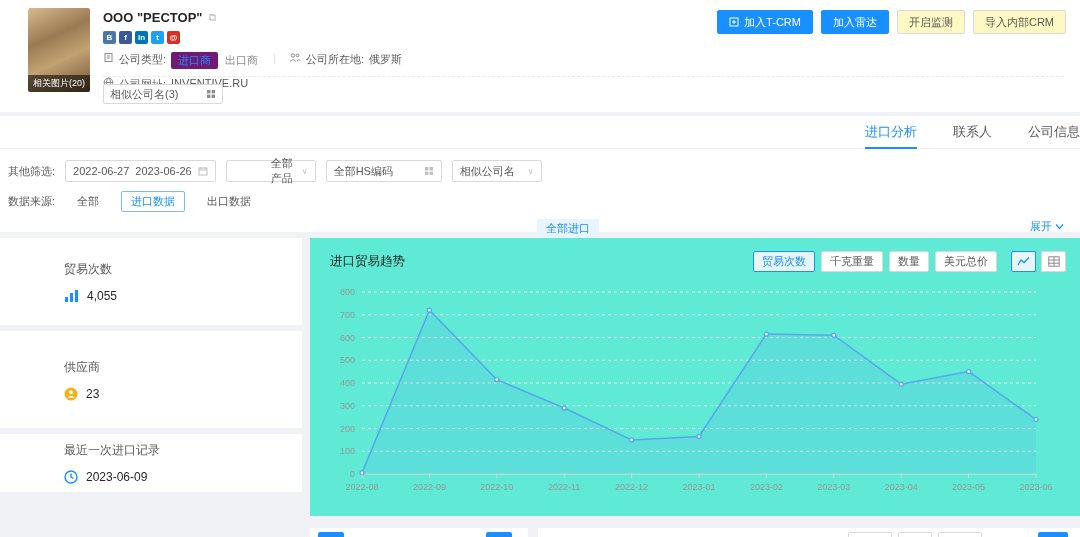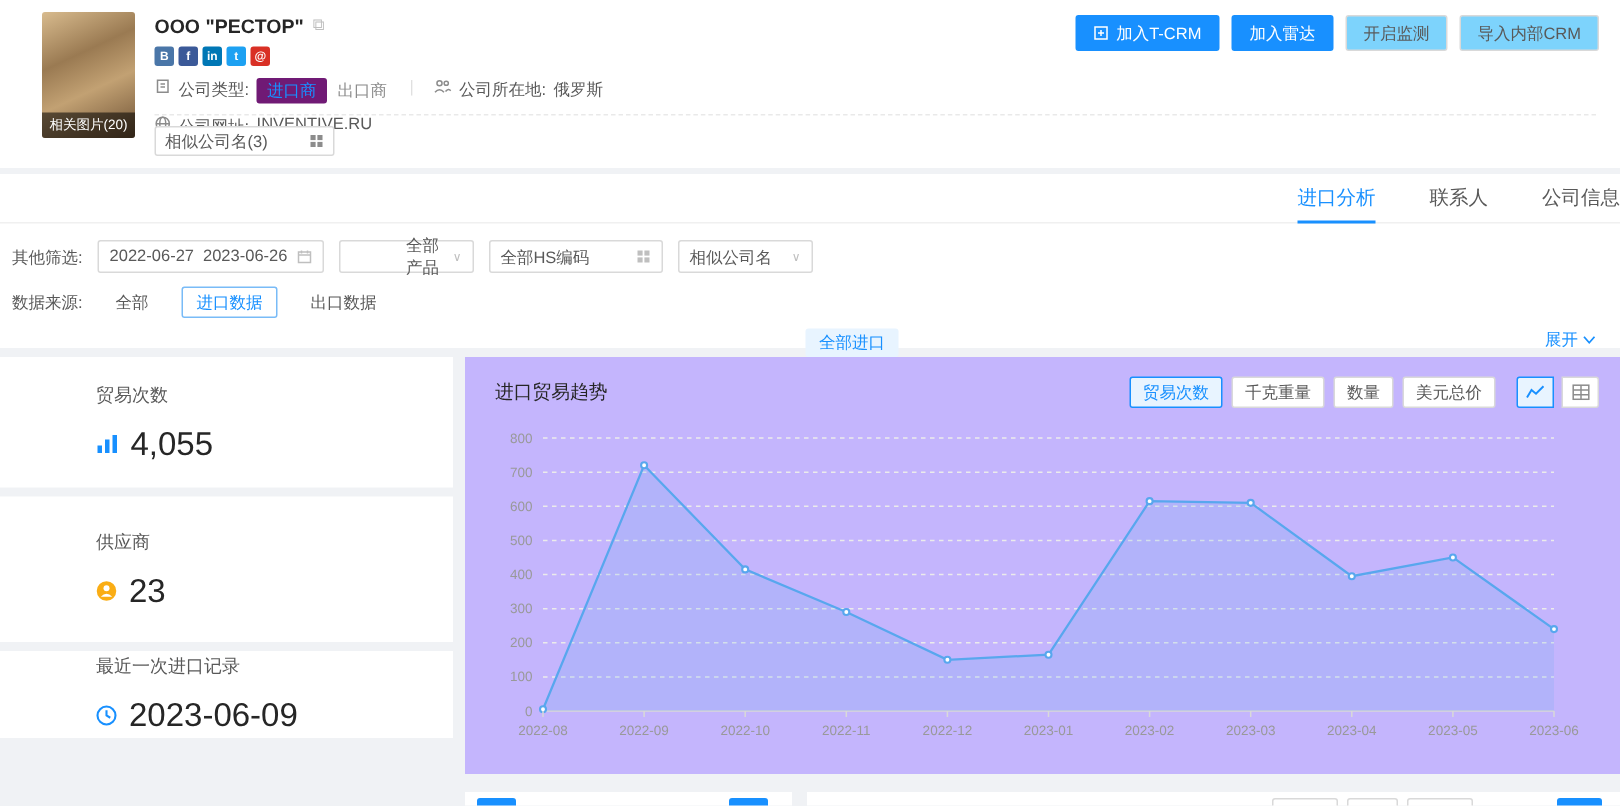--- a/index.html
+++ b/index.html
@@ -24,21 +24,21 @@
   .meta-row { display:flex; align-items:flex-start; gap:5px; margin-top:8px; font-size:11px; color:#595959; }
   .tag-importer { background:#701a75; color:#1890ff; padding:1px 7px; border-radius:2px; font-size:11px; }
   .tag-exporter { color:#8c8c8c; padding:1px 2px; font-size:11px; }
   .meta-divider { color:#e0e0e0; margin:0 8px; }
   .dashed-sep { position:absolute; left:103px; right:16px; top:76px; border-top:1px dashed #e9e9e9; }
   .similar-select { position:absolute; left:103px; top:84px; width:120px; height:20px; border:1px solid #d9d9d9; border-radius:2px;
     display:flex; align-items:center; justify-content:space-between; padding:0 6px; font-size:11px; color:#595959; cursor:pointer; background:#fff; }
   .header-actions { position:absolute; top:10px; right:14px; display:flex; gap:8px; }
   .btn { height:24px; padding:0 11px; border-radius:2px; font-size:11px; display:flex; align-items:center; gap:5px; cursor:pointer; white-space:nowrap; }
   .btn-primary { background:#1890ff; border:1px solid #1890ff; color:#fff; }
-  .btn-default { background:#7dd3fc; border:1px solid #d9d9d9; color:#595959; }
+  .btn-default { background:#fef9c3; border:1px solid #d9d9d9; color:#595959; }
   
   .main-panel { position:absolute; left:0; top:116px; width:1080px; height:116px; background:#fff; }
   .tab-bar { display:flex; gap:36px; padding-left:28px; height:33px; border-bottom:1px solid #f0f0f0;justify-content:flex-end; }
   .tab { font-size:13px; color:#595959; display:flex; align-items:center; position:relative; cursor:pointer; }
   .tab.active { color:#1890ff; }
   .tab.active::after { content:""; position:absolute; left:0; right:0; bottom:-1px; height:2px; background:#1890ff; }
   .filter-row { display:flex; align-items:center; gap:10px; padding:11px 0 0 8px; font-size:11px; }
   .ctl { height:22px; border:1px solid #d9d9d9; border-radius:2px; background:#fff; display:flex; align-items:center;
     gap:6px; padding:0 7px; font-size:11px; color:#595959; cursor:pointer; }
   .chev { color:#bfbfbf; font-size:8px; }
@@ -46,23 +46,23 @@
   .src-opt { cursor:pointer; color:#595959; padding:2px 6px; }
   .src-opt.selected { color:#1890ff; border:1px solid #79bbf7; border-radius:2px; padding:2px 9px; }
   .sub-row { display:flex; align-items:center; gap:20px; padding:7px 0 0 56px; font-size:11px; position:relative;flex-direction:column; }
   .sub-opt { cursor:pointer; color:#595959; }
   .sub-opt.selected { color:#1890ff; background:#e8f4ff; border-radius:2px; padding:2px 9px; }
   .expand-link { position:absolute; right:16px; top:7px; color:#1890ff; cursor:pointer; display:flex; align-items:center; gap:3px; }
   
   .stat-card { position:absolute; left:0; width:302px; background:#fff; display:flex; flex-direction:column; justify-content:center; padding-left:64px; gap:11px; }
   .stat-label { font-size:12px; color:#595959; }
   .stat-value-row { display:flex; align-items:center; gap:8px; }
-  .stat-value { font-size:22px; color:#262626; }
-  
-  .chart-card { position:absolute; left:310px; top:238px; width:770px; height:278px; background:#c4b5fd; }
+  .stat-value { font-size:12px; color:#262626; }
+  
+  .chart-card { position:absolute; left:310px; top:238px; width:770px; height:278px; background:#5eead4; }
   .chart-head { display:flex; justify-content:space-between; align-items:center; padding:13px 14px 0 20px; }
   .chart-title { font-size:12.5px; color:#262626; }
   .metric-group { display:flex; align-items:center; gap:6px; }
   .metric-btn { height:21px; padding:0 8px; font-size:11px; border:1px solid #d9d9d9; background:#fff; color:#595959; border-radius:2px; display:flex; align-items:center; cursor:pointer; white-space:nowrap; }
   .metric-btn.active { border-color:#1890ff; color:#1890ff; background:#e8f4ff; }
   .icon-btn { width:25px; height:21px; border:1px solid #d9d9d9; background:#fff; display:flex; align-items:center; justify-content:center; cursor:pointer; }
   .icon-btn.first { border-radius:2px 0 0 2px; margin-left:8px; }
   .icon-btn.last { border-radius:0 2px 2px 0; margin-left:-1px; }
   .icon-btn.active { border-color:#1890ff; background:#e8f4ff; }
   

